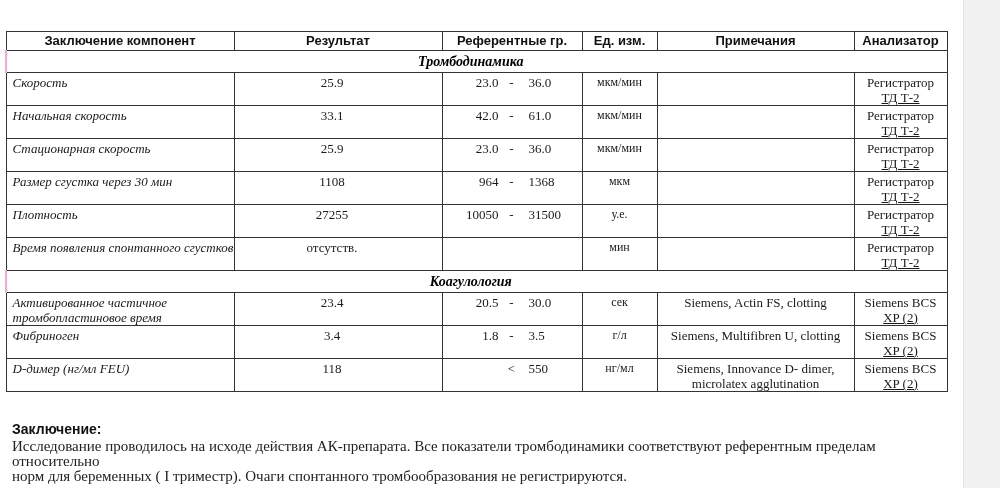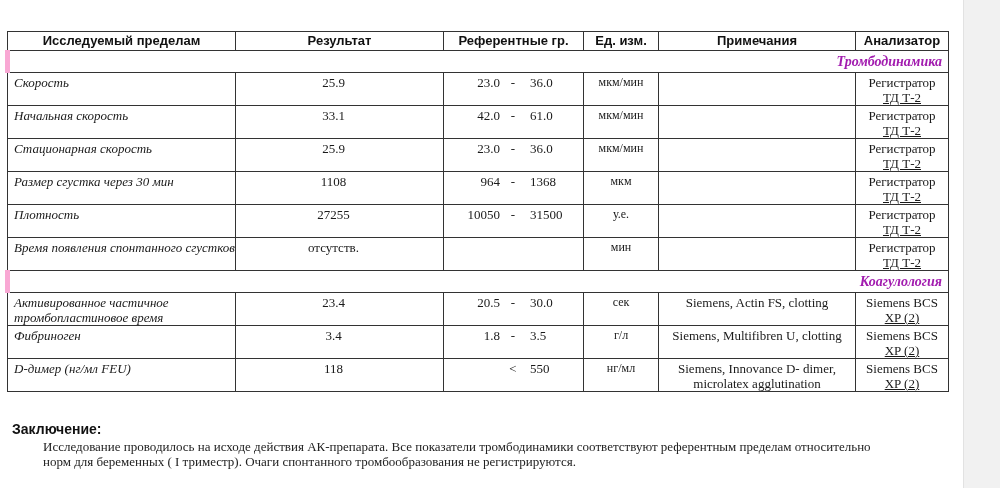--- a/index.html
+++ b/index.html
@@ -53,24 +53,24 @@
       line-height: 18px;
       text-align: center;
       color: #111;
     }
     tr.section td {
       height: 21px;
       font-weight: bold;
       font-style: italic;
       font-size: 14px;
       line-height: 21px;
-      color: #a21caf;
-      text-align: right;
+      color: #000000;
+      text-align: center;
       padding-left: 0;
-      border-left: 5px solid #f9a8d4;
+      border-left: 2px solid #f9a8d4;
     }
     tr.section td span {
       position: relative;
       left: -6px;
     }
     tr.data td {
       height: 30px;
     }
     td.name {
       padding: 2px 0 0 6px !important;
@@ -129,44 +129,43 @@
     }
     .conclusion-title {
       font-family: "Liberation Sans", sans-serif;
       font-weight: bold;
       font-size: 14px;
       line-height: 18px;
       color: #111;
     }
     .conclusion-text {
       font-family: "Liberation Serif", serif;
-      font-size: 13px;
+      font-size: 15px;
       line-height: 15px;
       color: #222;
       margin-top: 1px;
-      margin-left: 31px;
     }
   </style>
 </head>
 <body>
 
 <div class="page">
 
   <table class="results">
     <colgroup>
       <col style="width:228px">
       <col style="width:208px">
       <col style="width:140px">
       <col style="width:75px">
       <col style="width:197px">
       <col style="width:93px">
     </colgroup>
     <thead>
       <tr>
-        <th>Исследуемый пределам</th>
+        <th>Заключение компонент</th>
         <th>Результат</th>
         <th>Референтные гр.</th>
         <th>Ед. изм.</th>
         <th>Примечания</th>
         <th>Анализатор</th>
       </tr>
     </thead>
     <tbody id="tbody">
         <tr class="section">
           <td colspan="6"><span>Тромбодинамика</span></td>

